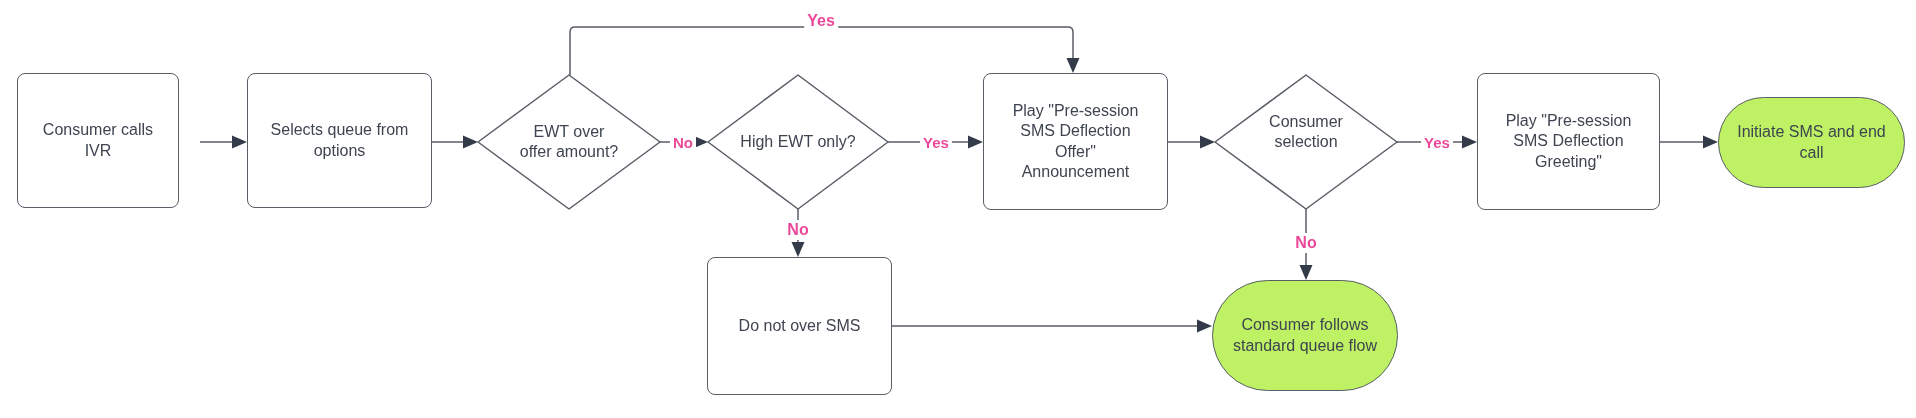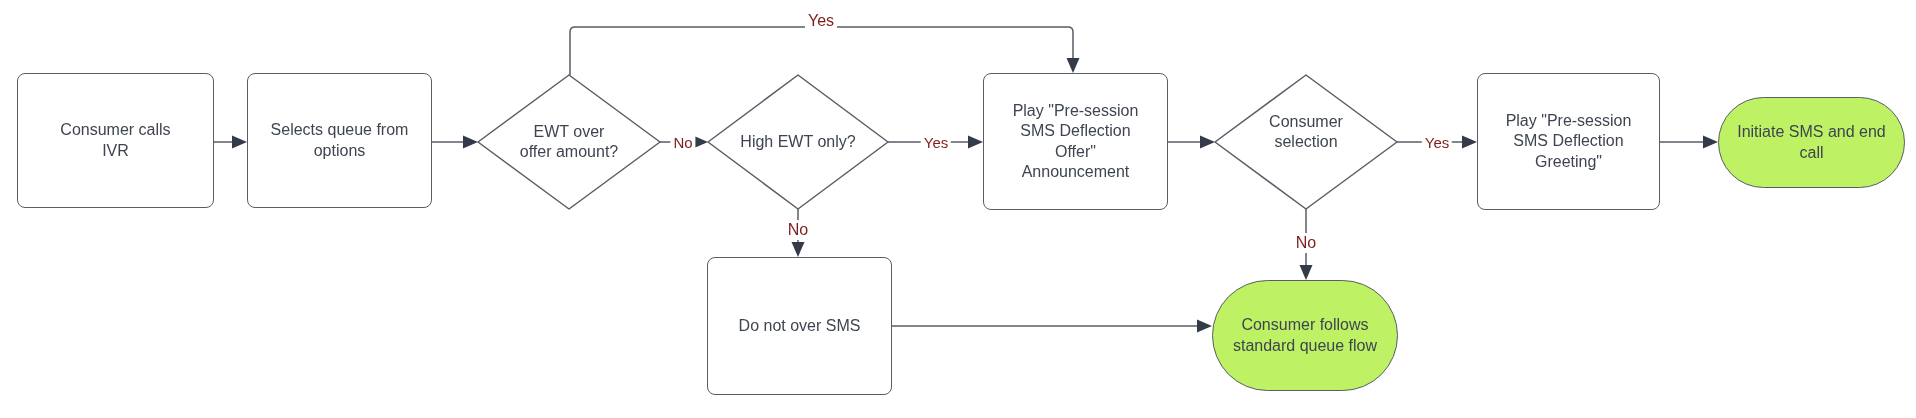--- a/index.html
+++ b/index.html
@@ -47,22 +47,22 @@
   }
   .node.diamond-text {
     background: transparent;
     border: none;
     padding: 0 24px;
   }
   .edge-label {
     position: absolute;
     transform: translate(-50%, -50%);
     background: #ffffff;
-    color: #7f1d1d;
-    font-weight: normal;
+    color: #ec4899;
+    font-weight: bold;
     font-size: 15px;
     line-height: 1;
     padding: 2px 3px;
     white-space: nowrap;
   }
   .edge-label.big {
     font-size: 16px;
   }
 </style>
 </head>
@@ -100,21 +100,21 @@
       <path d="M1212,326 L1197,319.5 L1197,332.5 Z"></path>
     </g>
     <g fill="#ffffff" stroke="#585d66" stroke-width="1.5" stroke-linejoin="round">
 
       <polygon points="478,142 569,75 660,142 569,209"></polygon>
       <polygon points="708,142 798,75 888,142 798,209"></polygon>
       <polygon points="1215,142 1306,75 1397,142 1306,209"></polygon>
     </g>
   </svg>
 
-  <div class="node rect" style="left:17px; top:73px; width:197px; height:135px;">
+  <div class="node rect" style="left:17px; top:73px; width:162px; height:135px;">
     <span>Consumer calls
 IVR</span>
   </div>
 
   <div class="node rect" style="left:247px; top:73px; width:185px; height:135px;">
     <span>Selects queue from
 options</span>
   </div>
 
   <div class="node diamond-text" style="left:478px; top:75px; width:182px; height:134px;">

